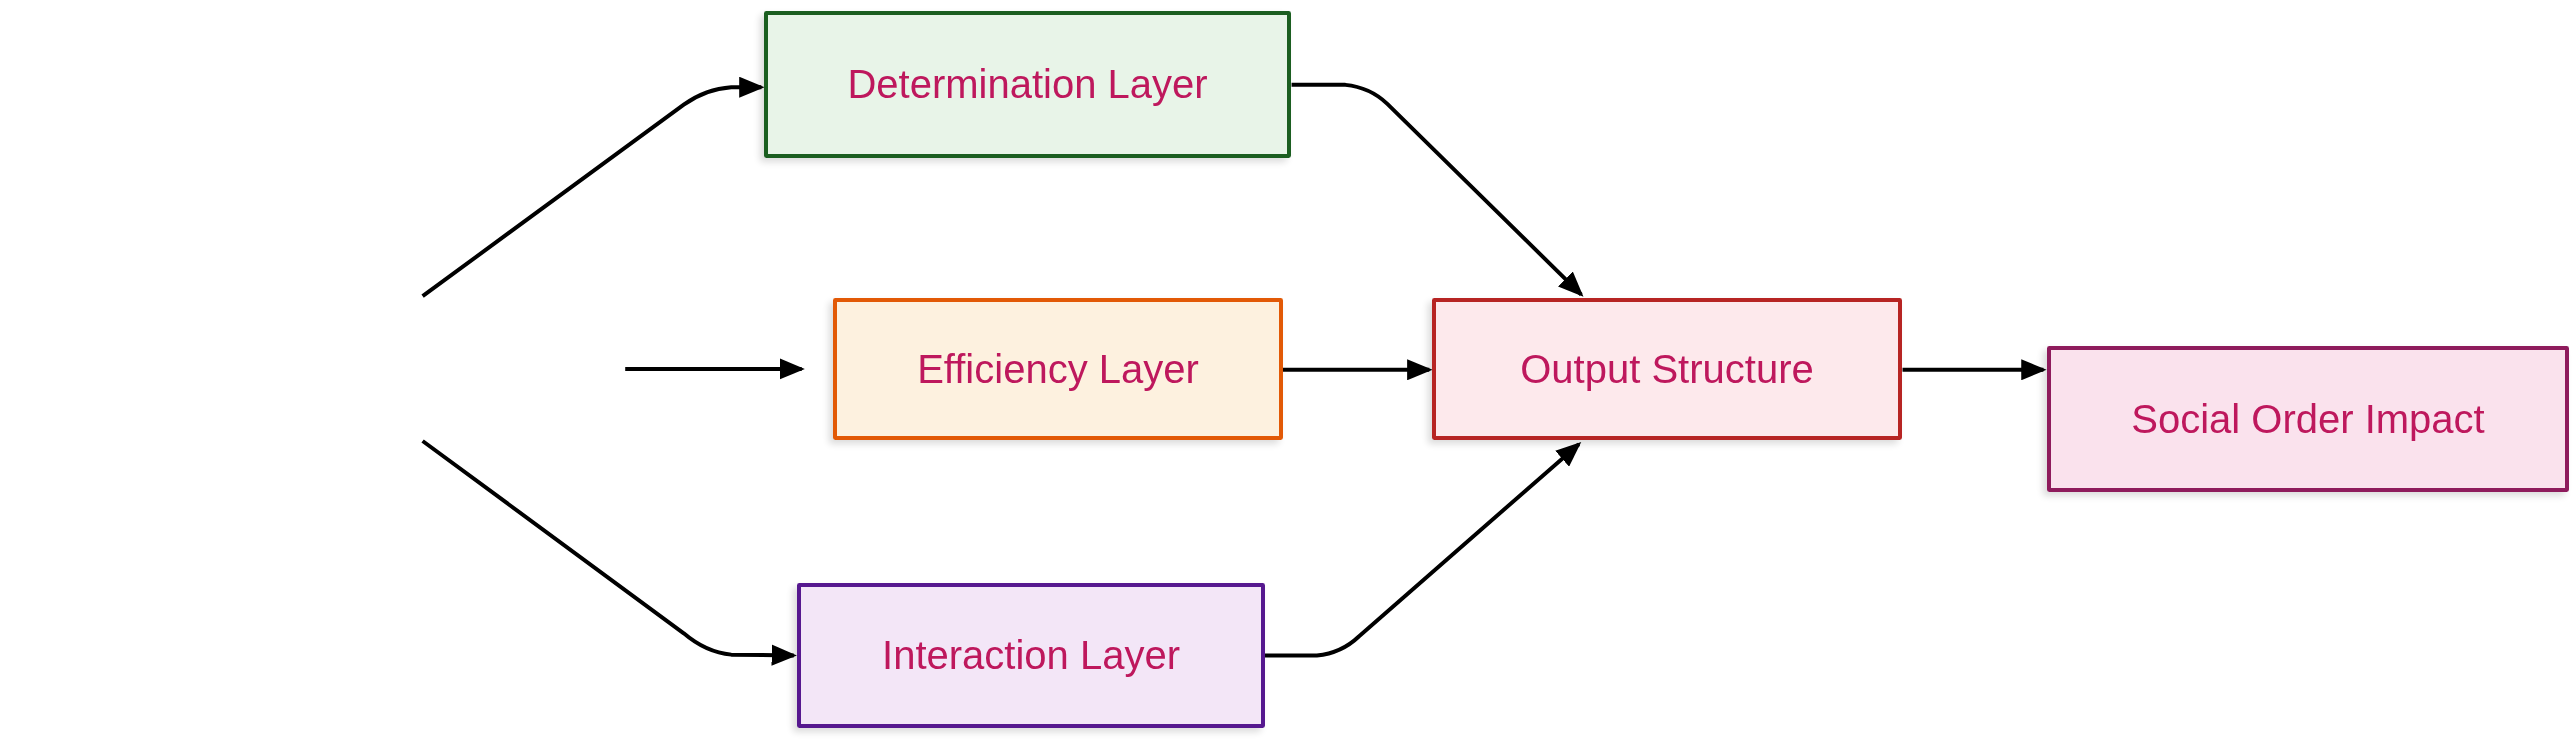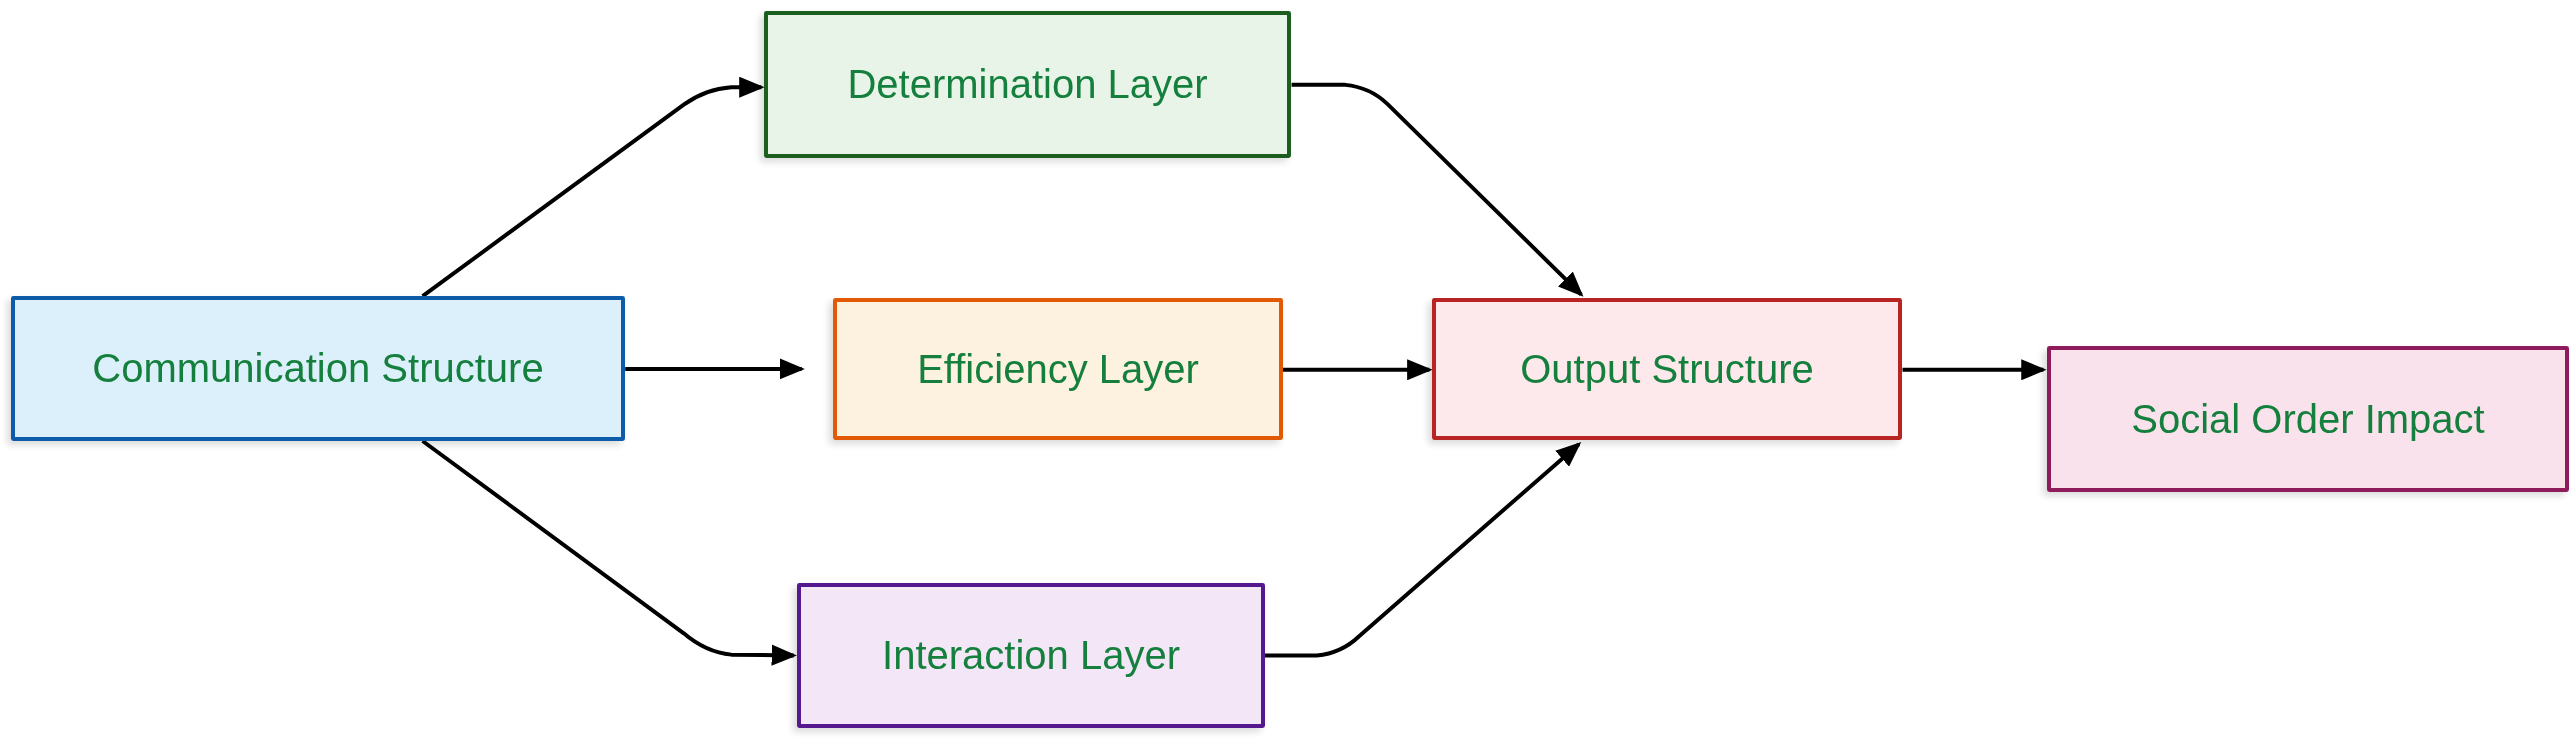--- a/index.html
+++ b/index.html
@@ -32,21 +32,21 @@
   }
   .node {
     position: absolute;
     box-sizing: border-box;
     display: flex;
     align-items: center;
     justify-content: center;
     border: 4.7px solid #000;
     border-radius: 2.4px;
     font-size: 40px;
-    color: #15803d;
+    color: #be185d;
     box-shadow: -4px 4px 7.1px rgba(0, 0, 0, 0.14);
     text-align: center;
   }
   .node-label {
     white-space: nowrap;
   }
   #node-communication-structure { left: 11px;   top: 296px; width: 614px; height: 145px; }
   #node-determination-layer     { left: 764px;  top: 11px;  width: 527px; height: 147px; }
   #node-efficiency-layer        { left: 805px; top: 298px; width: 450px; height: 142px; }
   #node-interaction-layer       { left: 797px; top: 583px; width: 468px; height: 145px; }
@@ -73,23 +73,20 @@
 
     <path class="edge-path" d="M 1632 107 L 1700 107 Q 1731 110 1753 131 L 1998 372" marker-end="url(#arrowhead)" style="stroke: rgb(0, 0, 0);"></path>
 
     <path class="edge-path" d="M 1585 467 L 1806 467" marker-end="url(#arrowhead)" style="stroke: rgb(0, 0, 0);"></path>
 
     <path class="edge-path" d="M 1598 828 L 1664 828 Q 1695 825 1717 804 L 1995 561" marker-end="url(#arrowhead)" style="stroke: rgb(0, 0, 0);"></path>
 
     <path class="edge-path" d="M 2404 467 L 2582 467" marker-end="url(#arrowhead)" style="stroke: rgb(0, 0, 0);"></path>
   </svg>
 
-  <div class="node" id="node-communication-structure" style="background: rgb(220, 240, 251); border-color: rgb(14, 91, 168);">
-    <span class="node-label">Communication Structure</span>
-  </div>
 
   <div class="node" id="node-determination-layer" style="background: rgb(232, 244, 232); border-color: rgb(27, 94, 32);">
     <span class="node-label">Determination Layer</span>
   </div>
 
   <div class="node" id="node-efficiency-layer" style="background: rgb(253, 241, 223); border-color: rgb(226, 89, 6); margin-left: 28px;">
     <span class="node-label">Efficiency Layer</span>
   </div>
 
   <div class="node" id="node-interaction-layer" style="background: rgb(243, 230, 247); border-color: rgb(86, 24, 143);">

